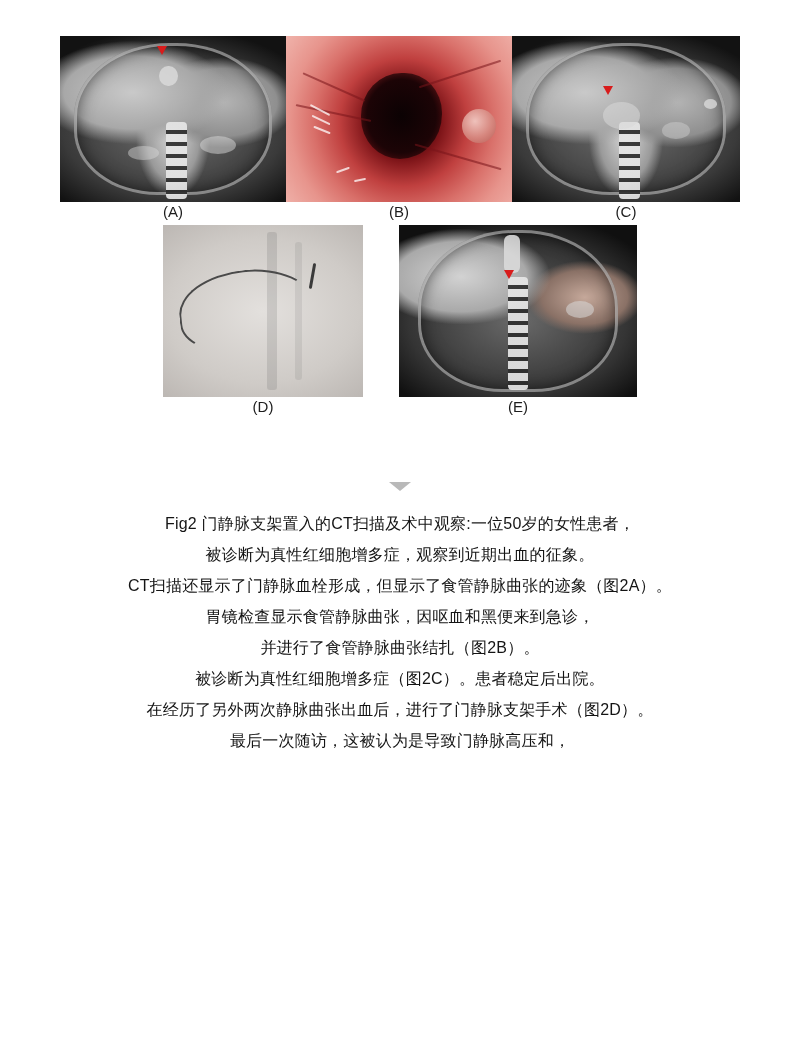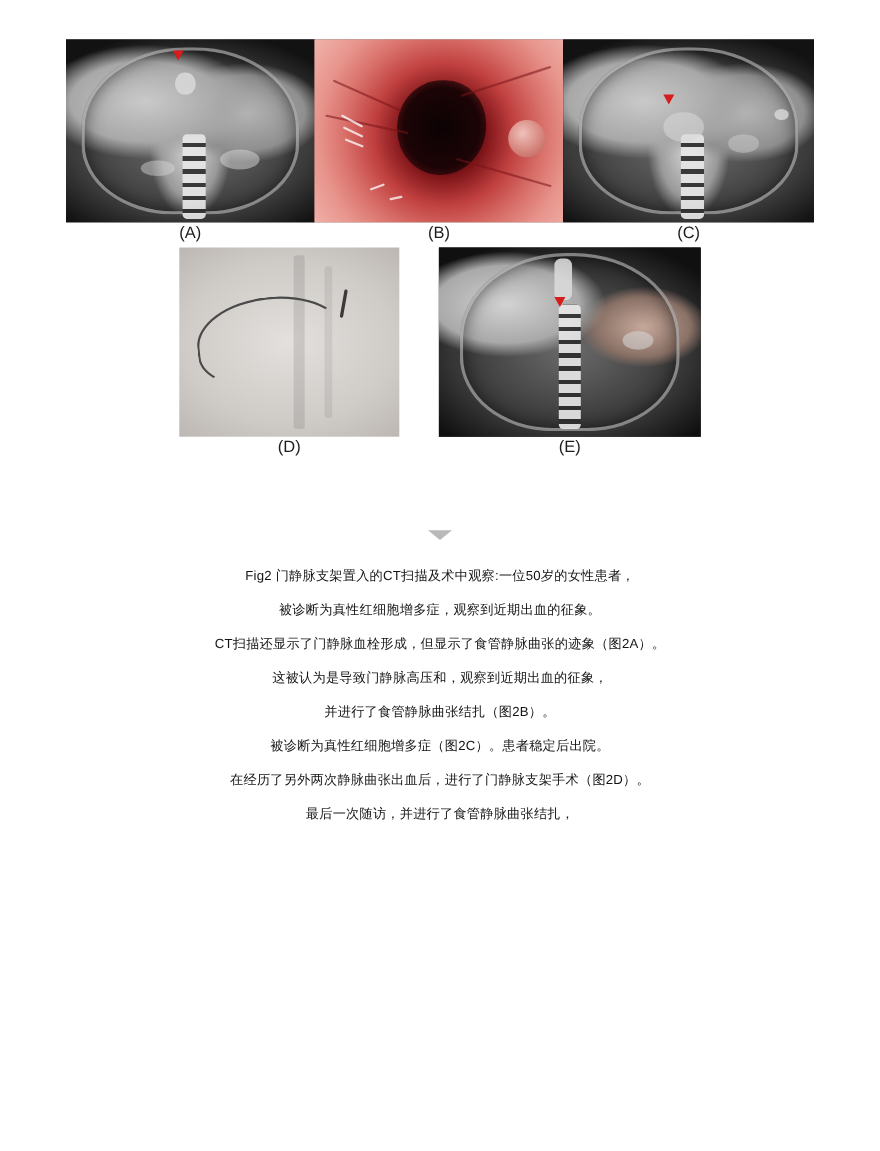--- a/index.html
+++ b/index.html
@@ -175,21 +175,21 @@
     border-top: 9px solid #b9b9b9;
   }
 
   
   .text-block {
     position: absolute;
     left: 0;
     top: 508px;
     width: 800px;
     text-align: center;
-    font-size: 12px;
+    font-size: 16px;
     line-height: 31px;
     color: #141414;
     letter-spacing: .2px;
   }
   .text-block .line { display: block; white-space: pre; }
 </style>
 </head>
 <body>
 
 <div class="figure-wrap">
@@ -252,20 +252,20 @@
 
   <div class="cap" style="left:163px;top:398px;width:200px;text-align:center;">(D)</div>
   <div class="cap" style="left:399px;top:398px;width:238px;text-align:center;">(E)</div>
 
   <div class="divider"></div>
 
   <div class="text-block">
     <span class="line">Fig2 门静脉支架置入的CT扫描及术中观察:一位50岁的女性患者，</span>
     <span class="line">被诊断为真性红细胞增多症，观察到近期出血的征象。</span>
     <span class="line">CT扫描还显示了门静脉血栓形成，但显示了食管静脉曲张的迹象（图2A）。</span>
-    <span class="line">这被认为是导致门静脉高压和，观察到近期出血的征象，</span>
+    <span class="line">胃镜检查显示食管静脉曲张，因呕血和黑便来到急诊，</span>
     <span class="line">并进行了食管静脉曲张结扎（图2B）。</span>
     <span class="line">被诊断为真性红细胞增多症（图2C）。患者稳定后出院。</span>
     <span class="line">在经历了另外两次静脉曲张出血后，进行了门静脉支架手术（图2D）。</span>
-    <span class="line">最后一次随访，并进行了食管静脉曲张结扎，</span>
+    <span class="line">最后一次随访，这被认为是导致门静脉高压和，</span>
   </div>
 
 </div>
 
 </body></html>

